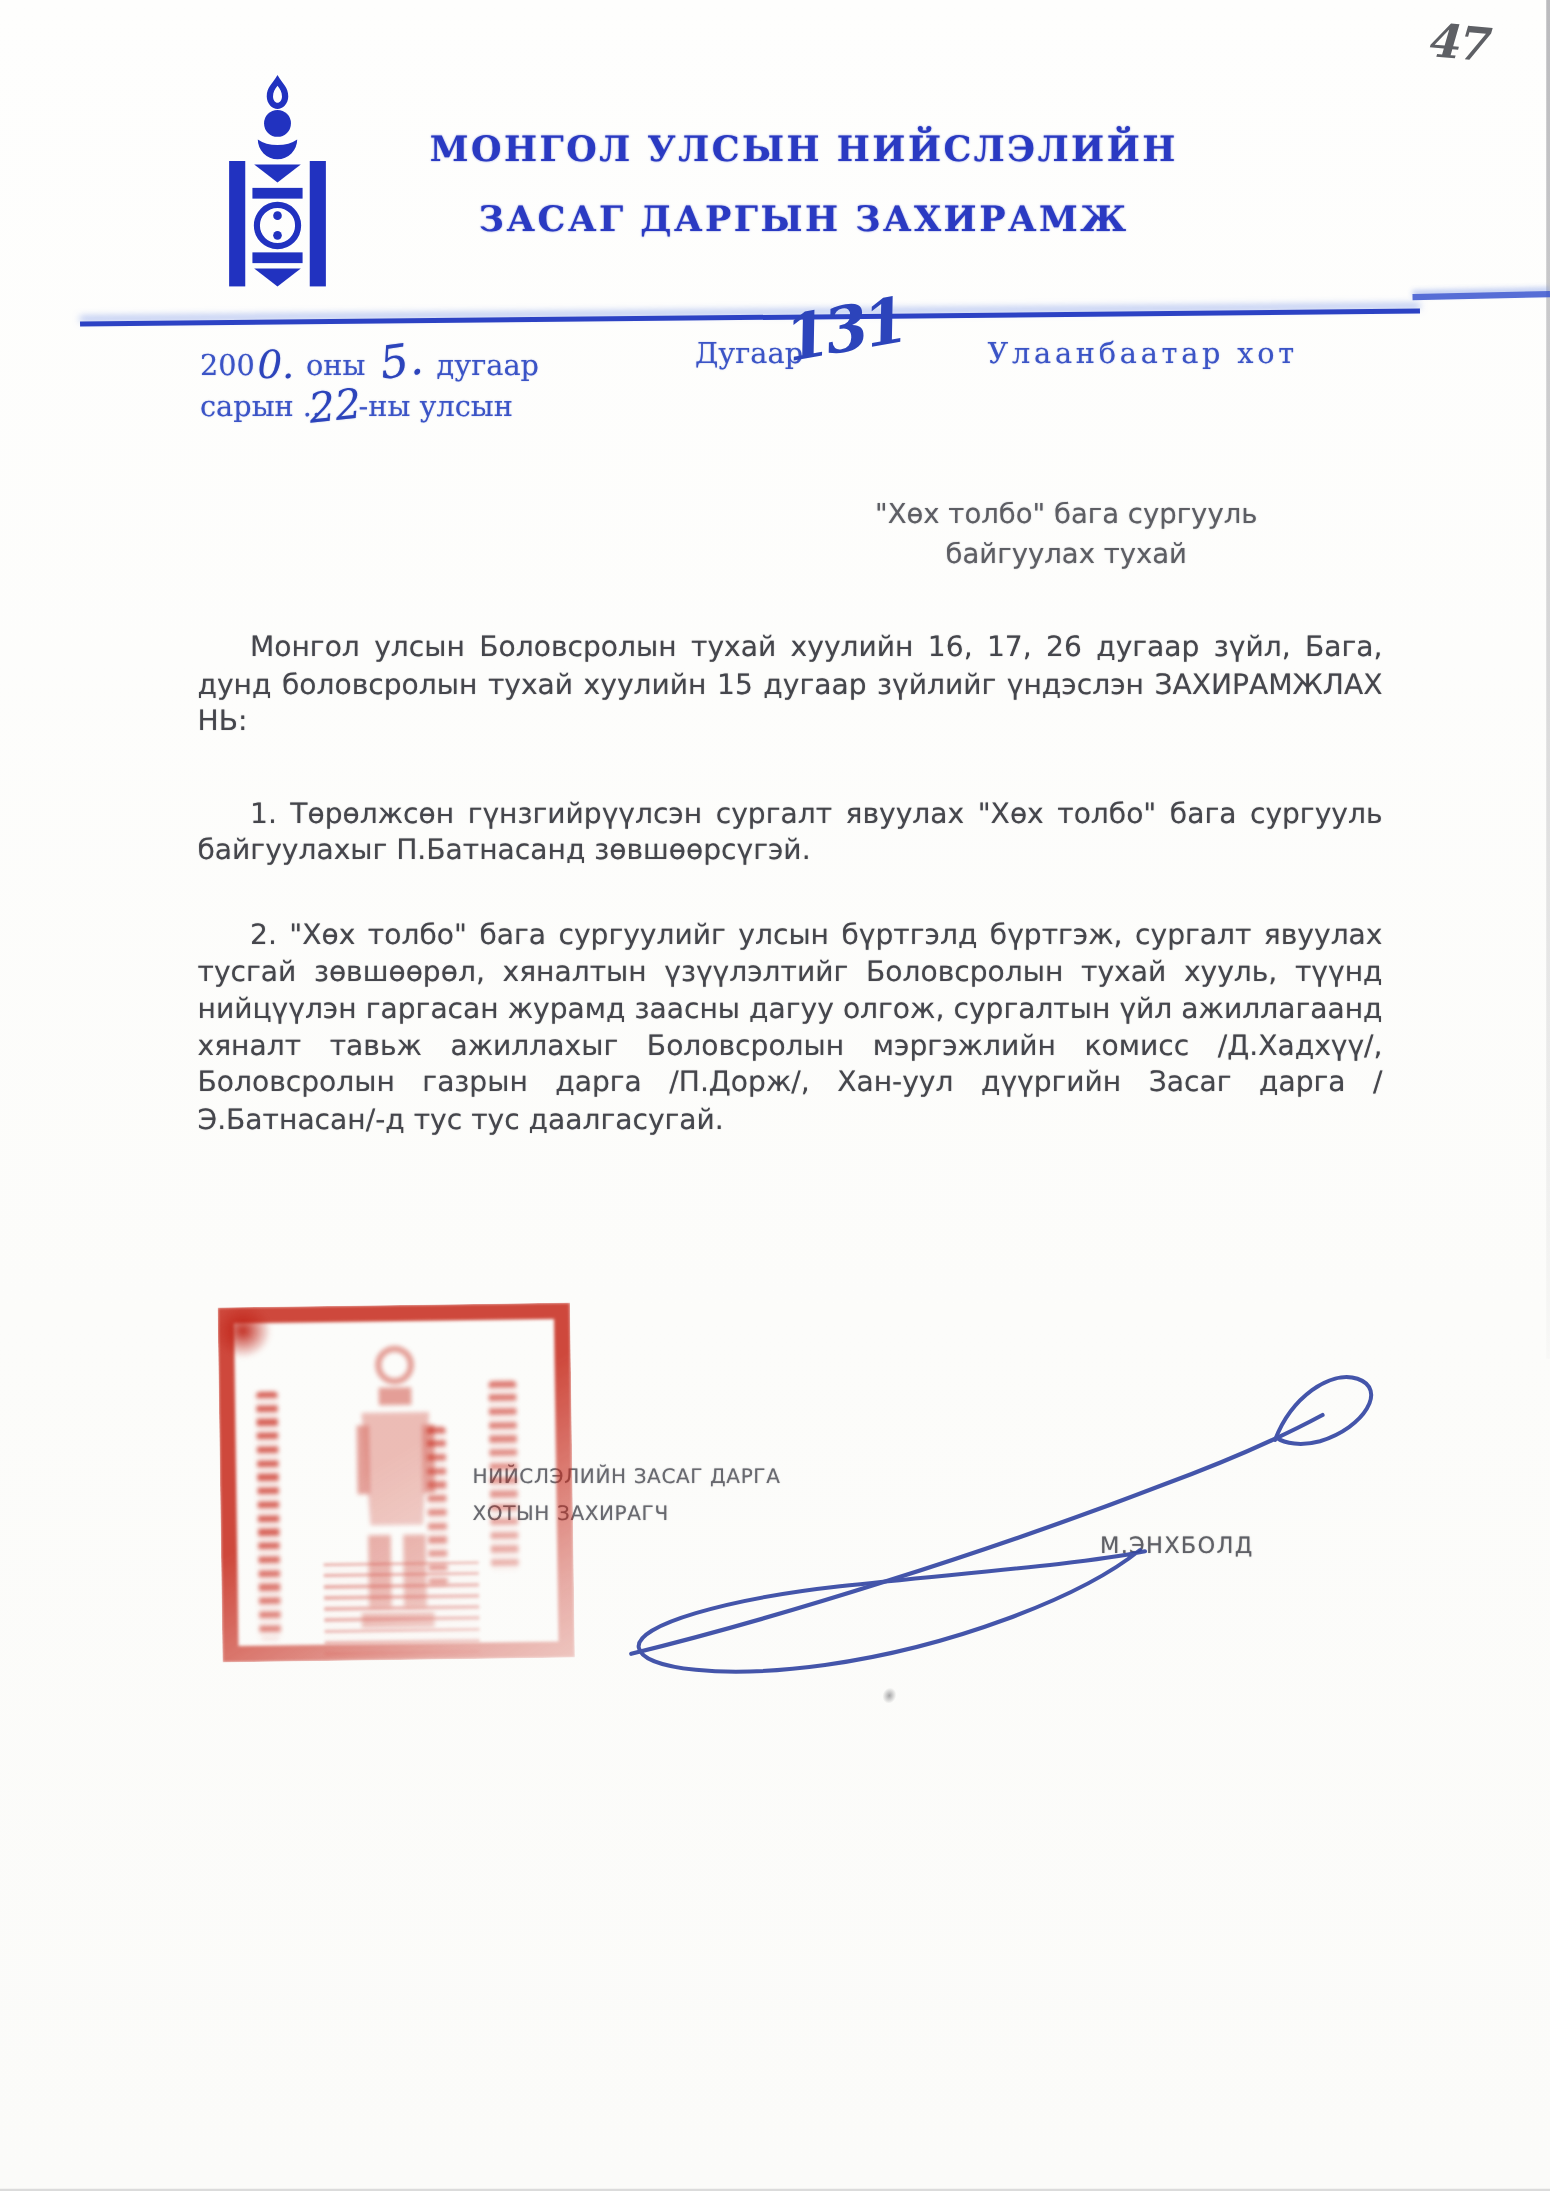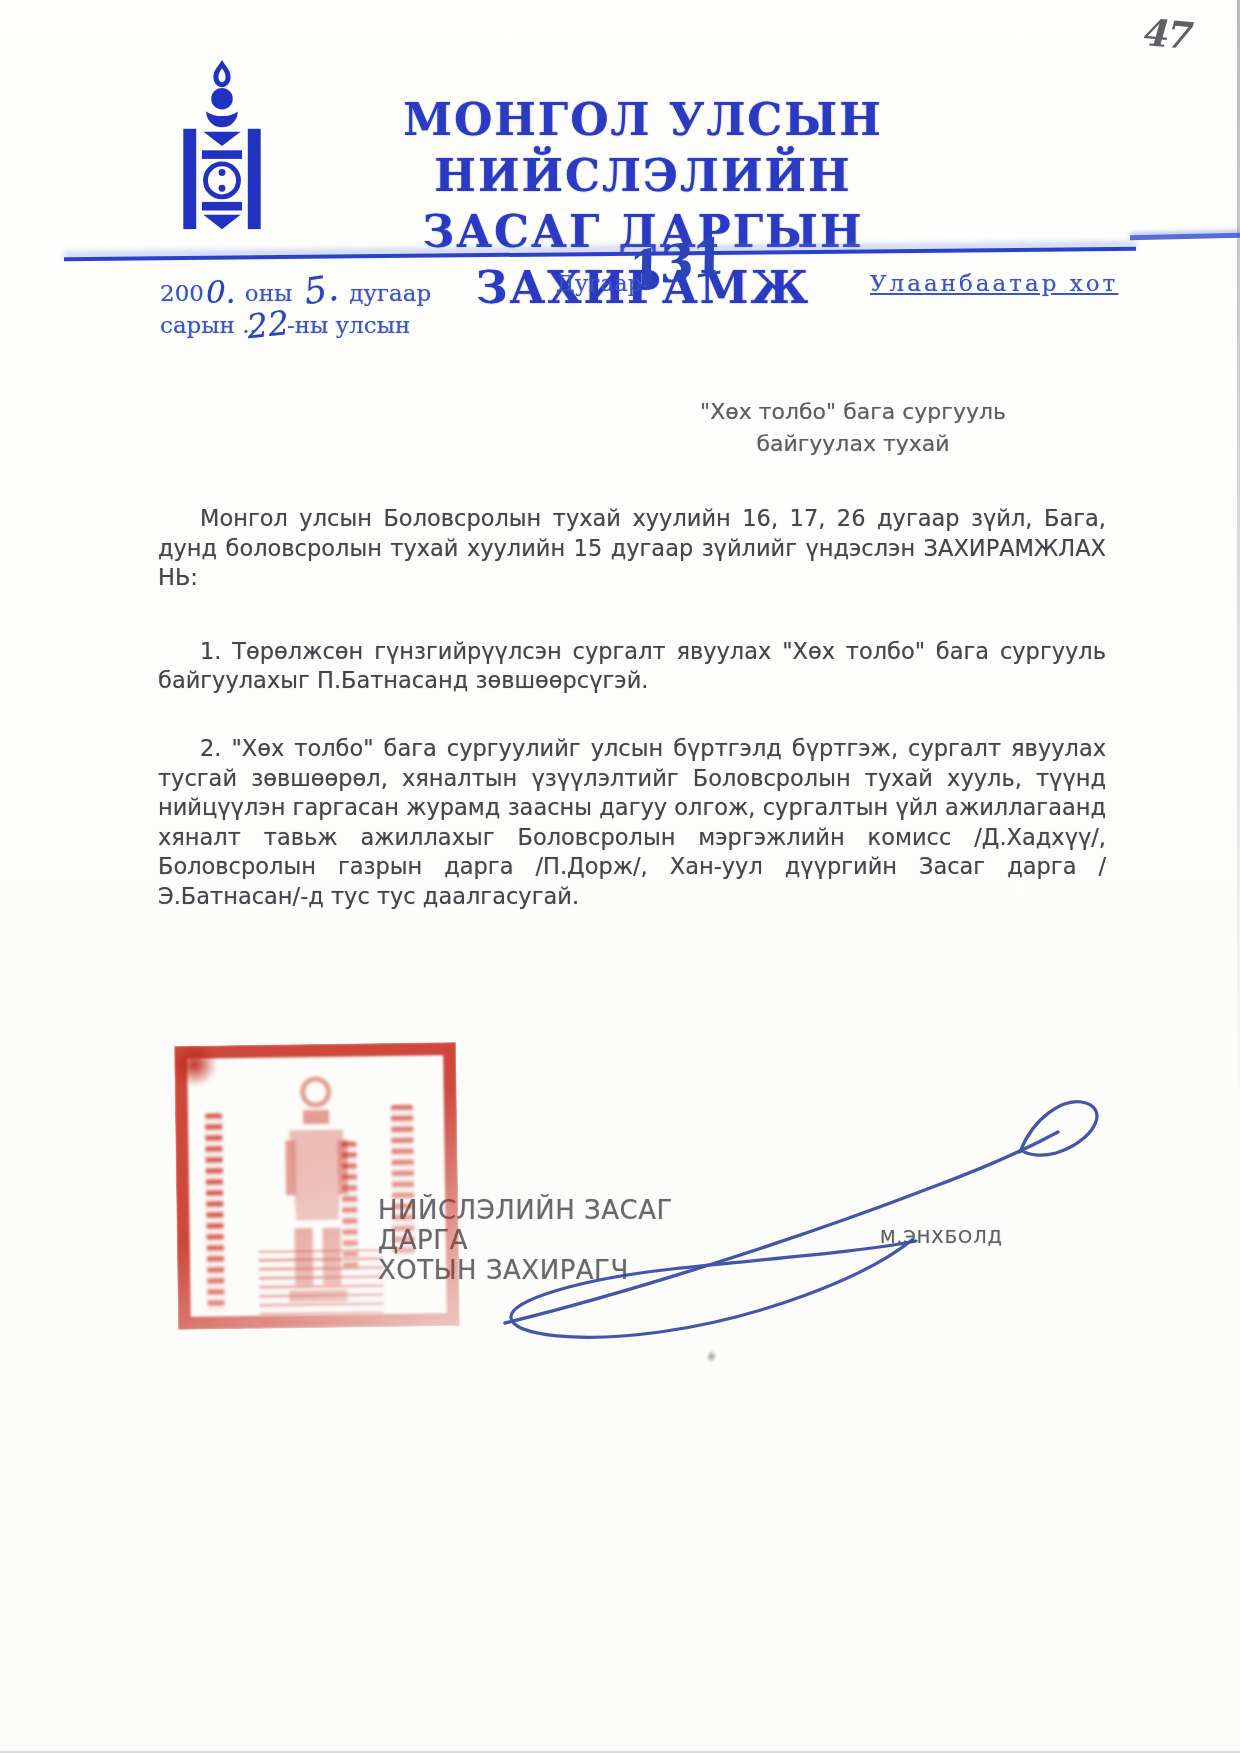--- a/index.html
+++ b/index.html
@@ -15,34 +15,34 @@
 
   
   .hw{font-family:"DejaVu Serif",serif;font-style:italic;color:#2c44bb;}
   .pagenum{position:absolute;left:1144px;top:12px;font-size:37px;color:#43454b;
     transform:rotate(5deg);letter-spacing:-2px;font-weight:bold;opacity:.85;}
 
   
   .emblem{position:absolute;left:178px;top:60px;width:88px;height:172px;filter:blur(.4px);}
   .lh-title{position:absolute;left:288px;top:92px;width:710px;text-align:center;
     font-family:"DejaVu Serif","Liberation Serif",serif;font-weight:bold;
-    font-size:44px;line-height:56px;letter-spacing:2px;color:#2a3ac2;
+    font-size:28px;line-height:56px;letter-spacing:2px;color:#2a3ac2;
     text-shadow:0 0 1.4px rgba(42,58,194,.7);}
   .rule{position:absolute;left:64px;top:252px;width:1072px;height:4px;background:#2c42c4;
     transform:rotate(-0.55deg);box-shadow:0 -4px 6px rgba(110,140,230,.6);}
   .rule-seg{position:absolute;left:1130px;top:234px;width:110px;height:5px;background:#3a55d0;
     transform:rotate(-1.2deg);opacity:.85;box-shadow:0 -3px 4px rgba(110,140,230,.5);}
 
   
   .dl{position:absolute;font-family:"DejaVu Serif","Liberation Serif",serif;
     font-size:23px;color:#3b54c6;text-shadow:0 0 1px rgba(60,84,198,.55);}
   .dl-l1{left:160px;top:268px;}
   .dl-l2{left:160px;top:302px;}
   .dl-num-label{left:556px;top:270px;}
-  .dl-city{left:870px;top:270px;letter-spacing:3px;text-decoration:underline;}
+  .dl-city{left:790px;top:270px;letter-spacing:3px;}
   .hw-year{font-size:31px;position:relative;top:2px;margin:0 2px;}
   .hw-month{font-size:36px;position:relative;top:1px;margin:0 4px;transform:rotate(-8deg);display:inline-block;}
   .hw-day{font-size:33px;position:relative;top:3px;margin:0 -2px 0 -10px;transform:rotate(-6deg);display:inline-block;}
   .hw-number{position:absolute;left:628px;top:234px;font-size:50px;letter-spacing:-3px;
     transform:rotate(-10deg);font-weight:bold;}
 
   
   .subject{position:absolute;left:686px;top:396px;width:334px;text-align:center;
     font-size:22px;line-height:32px;color:#5d5e64;text-shadow:0 0 1px rgba(93,94,100,.55);}
 
@@ -66,22 +66,22 @@
     background:repeating-linear-gradient(180deg,rgba(200,35,22,.72) 0 5px,rgba(200,35,22,.07) 5px 11px);}
   .st-c1{left:30px;top:68px;width:17px;height:198px;}
   .st-c2{left:166px;top:98px;width:15px;height:128px;opacity:.9;}
   .st-c3{left:216px;top:62px;width:22px;height:152px;opacity:.85;}
   .st-fig{position:absolute;left:104px;top:26px;width:74px;height:238px;filter:blur(1.8px);opacity:.55;}
   .st-txt{position:absolute;left:82px;top:206px;width:124px;height:74px;filter:blur(1.3px);opacity:.8;
     background:repeating-linear-gradient(0deg,rgba(200,35,22,.55) 0 3px,rgba(200,35,22,.03) 3px 9px);}
 
   
   .sig-title{position:absolute;left:378px;top:1166px;width:340px;
-    font-size:26px;line-height:30px;color:#68696f;letter-spacing:.5px;
-    text-shadow:0 0 1px rgba(104,105,111,.6);z-index:2;margin-top:29px;}
+    font-size:16px;line-height:30px;color:#68696f;letter-spacing:.5px;
+    text-shadow:0 0 1px rgba(104,105,111,.6);z-index:2;}
   .sig-name{position:absolute;left:880px;top:1226px;font-size:18px;color:#5f6066;
     letter-spacing:1px;text-shadow:0 0 1px rgba(95,96,102,.6);z-index:2;}
   .sig-ink{position:absolute;left:460px;top:1080px;z-index:5;pointer-events:none;}
 
   .smudge{position:absolute;left:706px;top:1350px;width:11px;height:13px;opacity:.5;
     background:radial-gradient(rgba(60,60,65,.9),rgba(60,60,65,0) 70%);transform:rotate(20deg);}
 </style>
 </head>
 <body>
 

